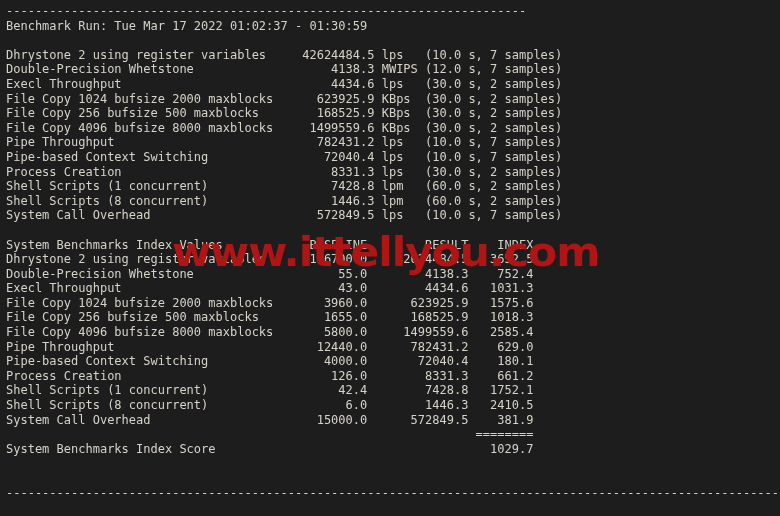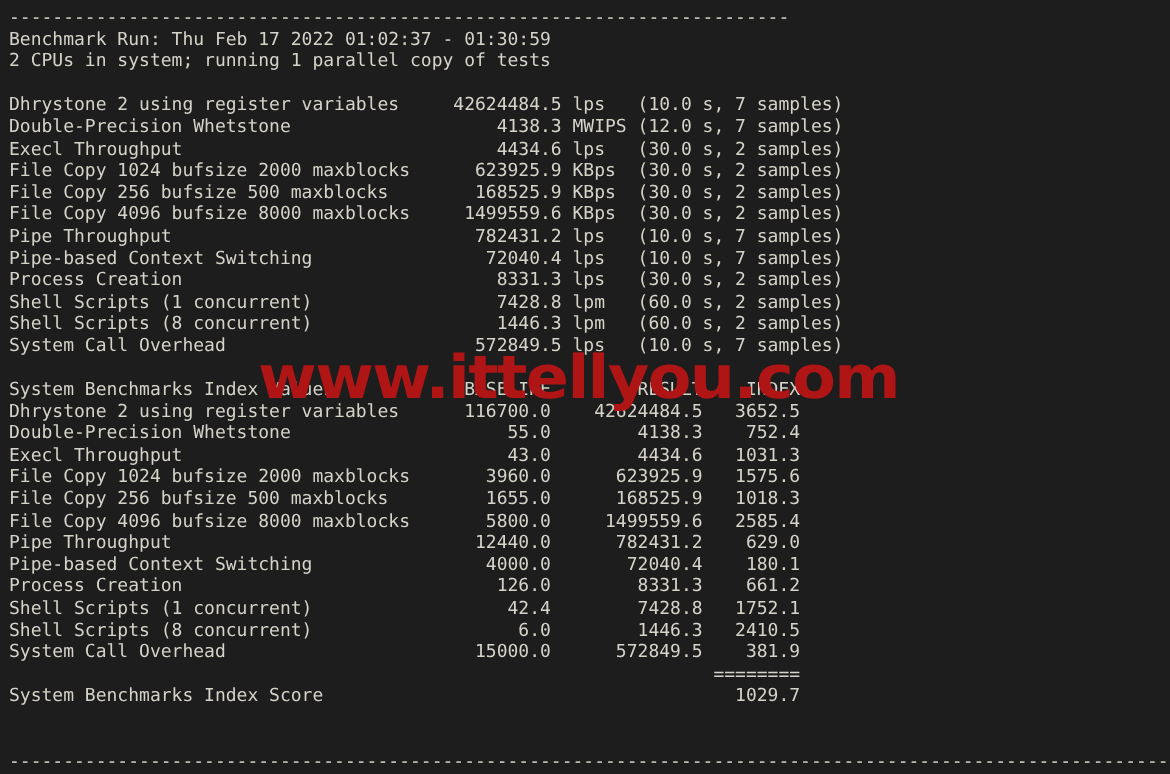--- a/index.html
+++ b/index.html
@@ -59,22 +59,21 @@
     transform-origin: left center;
   }
 </style>
 </head>
 <body>
 
 <div id="terminal">
 
   <pre class="term-block rule">------------------------------------------------------------------------</pre>
 
-  <pre class="term-block">Benchmark Run: Thu Feb 17 2022 01:02:37 - 01:30:59</pre>
-  <pre class="term-block">2 CPUs in system; running 1 parallel copy of tests</pre>
+  <pre class="term-block">Benchmark Run: Tue Mar 17 2022 01:02:37 - 01:30:59</pre>
 
   <pre class="term-block blank"> </pre>
 
   <pre class="term-block" id="raw-results">Dhrystone 2 using register variables     42624484.5 lps   (10.0 s, 7 samples)
 Double-Precision Whetstone                   4138.3 MWIPS (12.0 s, 7 samples)
 Execl Throughput                             4434.6 lps   (30.0 s, 2 samples)
 File Copy 1024 bufsize 2000 maxblocks      623925.9 KBps  (30.0 s, 2 samples)
 File Copy 256 bufsize 500 maxblocks        168525.9 KBps  (30.0 s, 2 samples)
 File Copy 4096 bufsize 8000 maxblocks     1499559.6 KBps  (30.0 s, 2 samples)
 Pipe Throughput                            782431.2 lps   (10.0 s, 7 samples)

